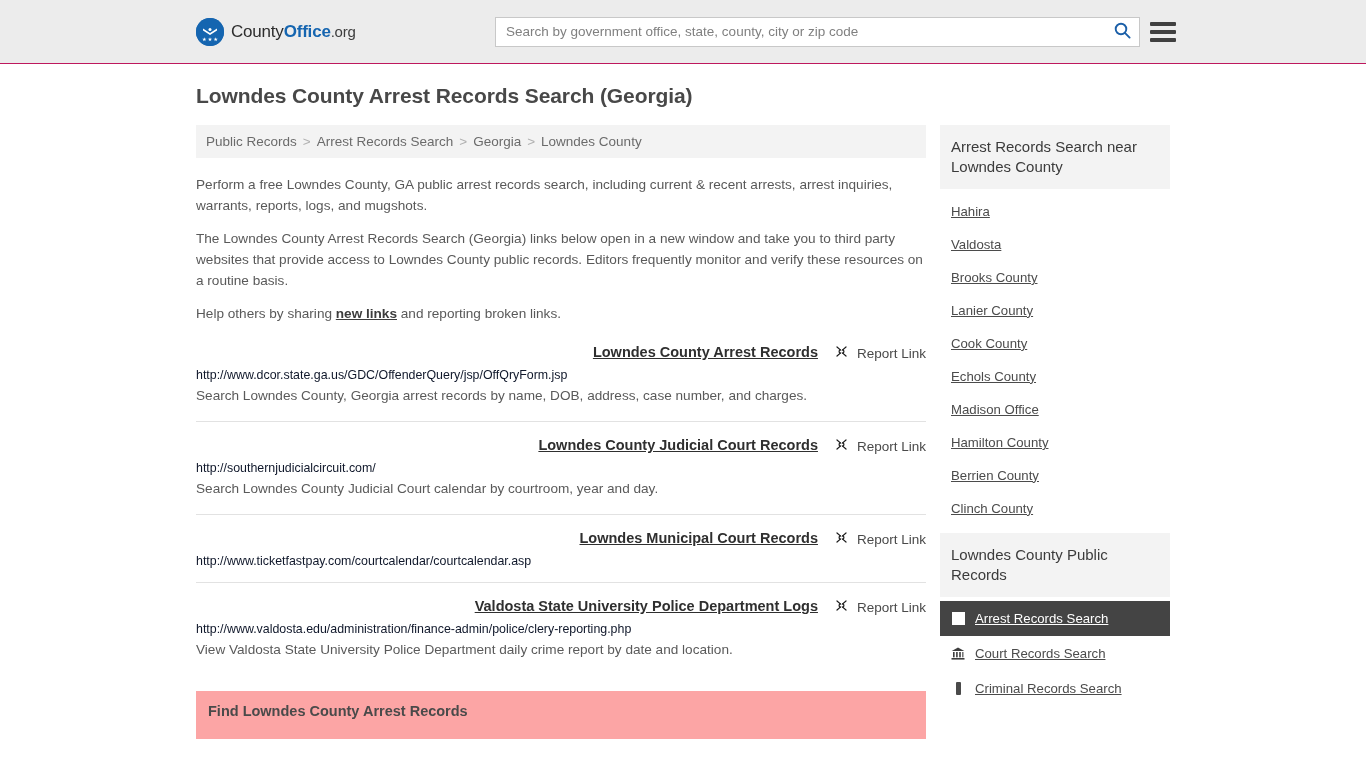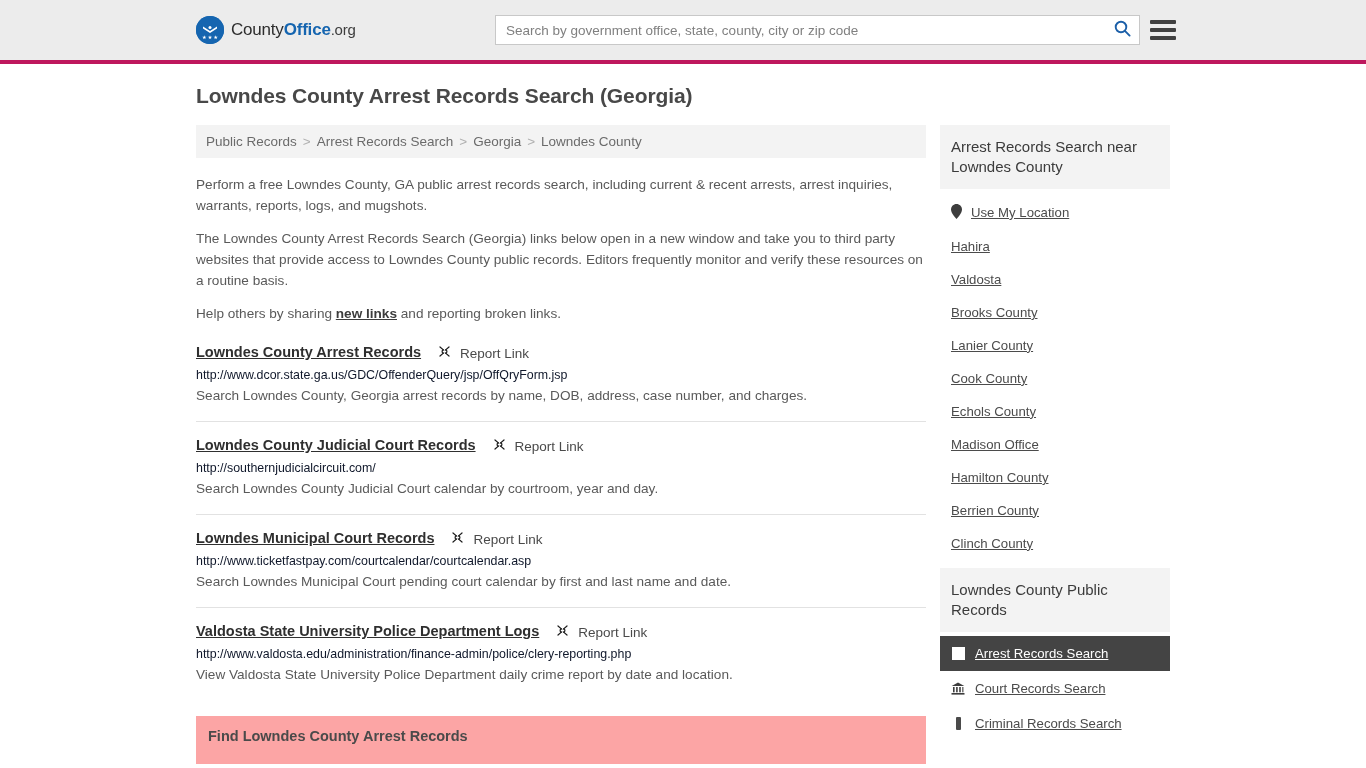--- a/index.html
+++ b/index.html
@@ -10,21 +10,21 @@
     background: #ffffff;
     font-family: "Liberation Sans", sans-serif;
     -webkit-font-smoothing: antialiased;
   }
 
   
   .site-header {
     position: relative;
     height: 64px;
     background: #ececec;
-    border-bottom: 4px solid #be185d;
+    border-bottom: 1px solid #be185d;
     display: flex;
     align-items: center;
   }
   .logo-wrap {
     position: absolute;
     left: 196px;
     display: flex;
     align-items: center;
     gap: 7px;
     cursor: pointer;
@@ -143,21 +143,21 @@
   .result {
     border-bottom: 1px solid #e2e2e2;
     padding: 0 0 14px 0;
     margin-bottom: 14px;
     position: relative;
   }
   .result:last-child { border-bottom: 0; }
   .result-head {
     display: flex;
     align-items: flex-start;
-    justify-content: flex-start;
+    justify-content: flex-end;
   }
   .result-title {
     font-size: 14.5px;
     font-weight: bold;
     color: #2f2f2f;
     text-decoration: underline;
     cursor: pointer;
     line-height: 1.3;
   }
   .report-link {
@@ -356,21 +356,20 @@
               <svg width="15" height="15" viewBox="0 0 16 16" aria-hidden="true">
                 <path d="M3.2 3.2 L7.1 6.5 M12.8 3.2 L8.9 6.5 M3.2 12.8 L7.1 9.5 M12.8 12.8 L8.9 9.5" stroke="#1c1c1c" stroke-width="1.3" fill="none" stroke-linecap="round"></path>
                 <path d="M6.4 6.1 A2.4 2.4 0 0 0 6.4 9.9" stroke="#1c1c1c" stroke-width="1.3" fill="none" stroke-linecap="round"></path>
                 <path d="M9.6 6.1 A2.4 2.4 0 0 1 9.6 9.9" stroke="#1c1c1c" stroke-width="1.3" fill="none" stroke-linecap="round"></path>
               </svg>
             </span>
             <span class="rl-label">Report Link</span>
           </div>
         </div>
         <a class="result-url">http://www.ticketfastpay.com/courtcalendar/courtcalendar.asp</a>
-        <div class="result-desc">Search Lowndes Municipal Court pending court calendar by first and last name and date.</div>
       </div>
 
       <div class="result">
         <div class="result-head">
           <a class="result-title">Valdosta State University Police Department Logs</a>
           <div class="report-link">
             <span>
               <svg width="15" height="15" viewBox="0 0 16 16" aria-hidden="true">
                 <path d="M3.2 3.2 L7.1 6.5 M12.8 3.2 L8.9 6.5 M3.2 12.8 L7.1 9.5 M12.8 12.8 L8.9 9.5" stroke="#1c1c1c" stroke-width="1.3" fill="none" stroke-linecap="round"></path>
                 <path d="M6.4 6.1 A2.4 2.4 0 0 0 6.4 9.9" stroke="#1c1c1c" stroke-width="1.3" fill="none" stroke-linecap="round"></path>
@@ -392,30 +391,20 @@
 
   </div>
 
   <div class="sidebar">
 
     <div class="side-card">
       <div class="side-head">Arrest Records Search near Lowndes County</div>
       <ul class="side-list">
         <li>
           <div class="side-link-row">
-            <span class="pin-icon">
-              <svg width="11" height="15" viewBox="0 0 11 15" aria-hidden="true">
-                <path d="M5.5 0C2.46 0 0 2.46 0 5.5C0 9.4 5.5 15 5.5 15S11 9.4 11 5.5C11 2.46 8.54 0 5.5 0Z" fill="#3d3d3d"></path>
-              </svg>
-            </span>
-            <span class="side-link">Use My Location</span>
-          </div>
-        </li>
-        <li>
-          <div class="side-link-row">
             <span class="side-link">Hahira</span>
           </div>
         </li>
         <li>
           <div class="side-link-row">
             <span class="side-link">Valdosta</span>
           </div>
         </li>
         <li>
           <div class="side-link-row">

